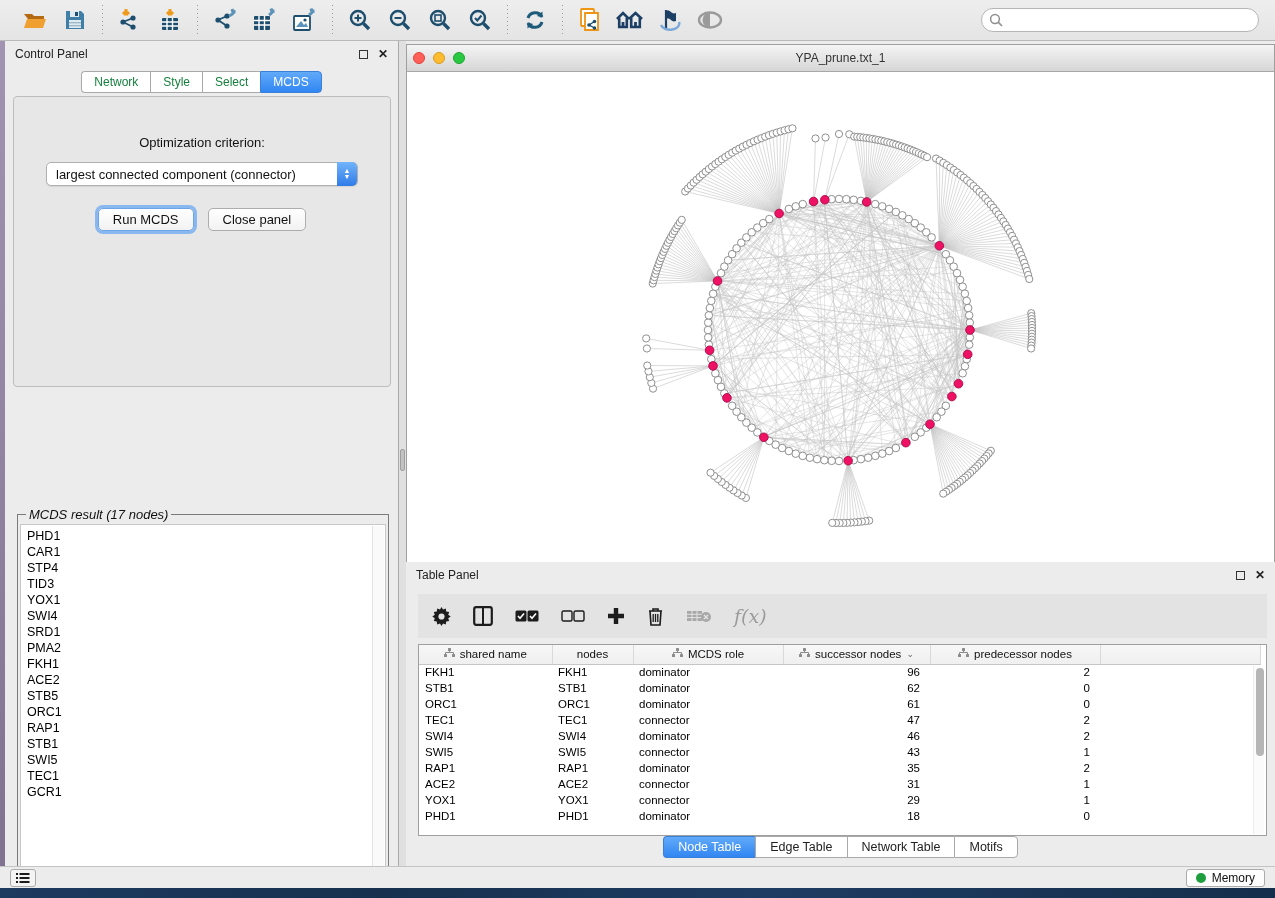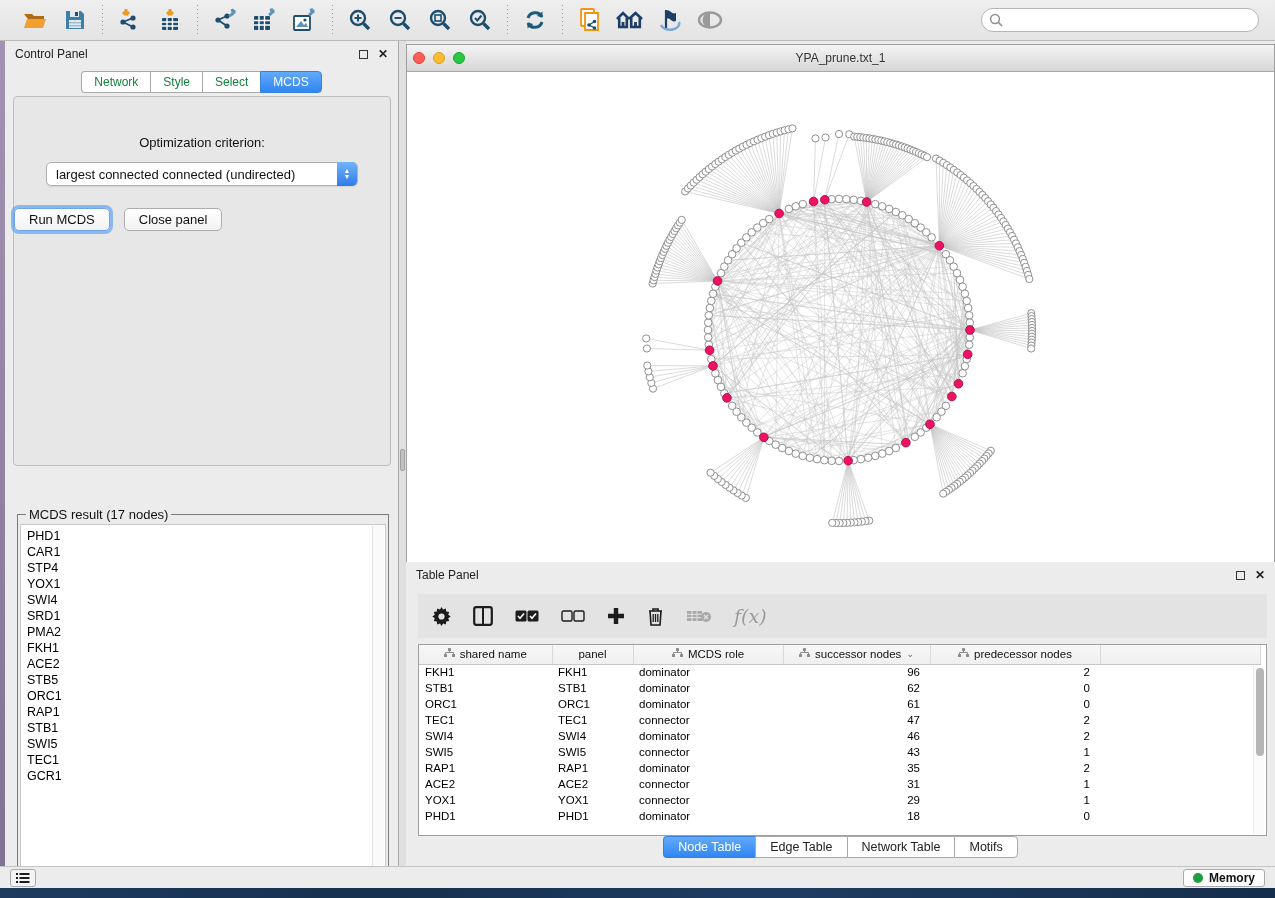--- a/index.html
+++ b/index.html
@@ -38,39 +38,39 @@
   .mini-float { width:9px; height:9px; border:1.5px solid #333; margin-right:10px; }
   .mini-close { font-size:12px; font-weight:bold; color:#222; line-height:1; }
 
   .ctab-bar { display:flex; justify-content:center; margin-top:4px; position:relative; z-index:2; }
   .ctab { font-size:12px; padding:3px 12px; background:#fff; border:1px solid #a9a9a9;
     border-right:none; color:#15803d; }
   .ctab:first-child { border-radius:4px 0 0 4px; }
   .ctab:last-child { border-right:1px solid #a9a9a9; border-radius:0 4px 4px 0; }
   .ctab.sel { background:linear-gradient(#62aafa,#3186f2); color:#fff; border-color:#3a7fd8; }
 
-  .ctab-pane { position:absolute; left:8px; top:55px; width:378px; height:370px;
+  .ctab-pane { position:absolute; left:8px; top:55px; width:378px; height:291px;
     background:#e7e7e7; border:1px solid #bdbdbd; border-radius:4px; padding-top:38px; }
   .opt-label { text-align:center; font-size:13px; color:#111; margin-bottom:12px; }
   .mac-select { width:312px; height:24px; margin:0 auto; background:#fff;
     border:1px solid #b0b0b0; border-radius:5px; display:flex; align-items:center;
     font-size:13px; color:#111; padding-left:9px; position:relative;
     box-shadow:0 1px 1px rgba(0,0,0,.08); }
   .mac-select .cap { position:absolute; right:0; top:-1px; width:20px; height:24px;
     background:linear-gradient(#72b4fb,#2f7be8); border-radius:0 5px 5px 0;
     display:flex; flex-direction:column; align-items:center; justify-content:center;
     color:#fff; font-size:7px; line-height:6px; }
-  .btn-row { display:flex; justify-content:flex-start; gap:14px; margin-top:22px; }
+  .btn-row { display:flex; justify-content:center; gap:14px; margin-top:22px; }
   .mac-btn { font-size:13px; color:#111; background:linear-gradient(#ffffff,#f2f2f2);
     border:1px solid #ad ad; border:1px solid #adadad; border-radius:5px; padding:3px 14px; }
   .mac-btn.focused { box-shadow:0 0 0 3px rgba(86,157,243,.65); border-color:#6ea4e8; }
 
   fieldset.result-box { position:absolute; left:12px; top:466px; width:372px; height:372px;
     border:1px solid #7a7a7a; background:#ececec; padding:2px; }
-  fieldset.result-box legend { font-size:13px; color:#111; padding:0 3px; margin-left:6px; }
+  fieldset.result-box legend { font-size:13px; color:#111; padding:0 3px; margin-left:6px;font-style:italic; }
   .result-list { width:100%; height:100%; background:#fff; border:1px solid #c8c8c8;
     overflow:hidden; position:relative; font-size:12.5px; color:#000; padding:3px 0 0 6px;
     line-height:16px; }
   .result-scroll { position:absolute; right:1px; top:1px; width:12px; height:calc(100% - 2px);
     background:#fafafa; border-left:1px solid #e2e2e2; }
 
   .splitter { position:absolute; left:399px; top:41px; width:7px; height:825px; background:#e0e0e0; }
   .splitter .grip { position:absolute; left:1px; top:408px; width:5px; height:22px;
     background:#c2c2c2; border:1px solid #9f9f9f; border-radius:2px; }
 
@@ -116,21 +116,21 @@
   .tp-tab.sel { background:linear-gradient(#62aafa,#3186f2); color:#fff; border-color:#3a7fd8; }
 
   
   .statusbar { position:absolute; left:0; top:866px; width:1275px; height:22px;
     background:#ececec; border-top:1px solid #c4c4c4; display:flex; align-items:center;
     padding:0 10px; }
   .list-btn { width:26px; height:18px; border:1px solid #ababab; background:#f4f4f4;
     border-radius:3px; display:flex; align-items:center; justify-content:center; }
   .mem-btn { margin-left:auto; height:18px; border:1px solid #ababab; background:#fdfdfd;
     border-radius:3px; display:flex; align-items:center; gap:6px; padding:0 9px;
-    font-size:12px; color:#111;font-weight:bold; }
+    font-size:12px; color:#111; }
   .mem-dot { width:10px; height:10px; border-radius:50%; background:#1e9e3e; }
 </style>
 </head>
 <body>
 
 <div class="toolbar">
   <div class="tb-group">
     <div class="tb-btn">
       <svg width="24" height="20" viewBox="0 0 24 20">
           <path d="M1 4 L9 4 L11 6 L21 6 L21 9 L5 9 Z" fill="#b46a12"></path>
@@ -300,38 +300,39 @@
   </div>
   <div class="ctab-bar" id="ctab-bar">
       <div class="ctab">Network</div>
       <div class="ctab">Style</div>
       <div class="ctab">Select</div>
       <div class="ctab sel">MCDS</div>
     </div>
   <div class="ctab-pane">
     <div class="opt-label">Optimization criterion:</div>
     <div class="mac-select">
-      <span>largest connected connected (undirected)</span>
+      <span>largest connected component (connector)</span>
       <span class="cap">
           <span>▲</span>
           <span>▼</span>
         </span>
     </div>
     <div class="btn-row">
       <button class="mac-btn focused">Run MCDS</button>
       <button class="mac-btn">Close panel</button>
     </div>
   </div>
   <fieldset class="result-box">
     <legend>MCDS result (17 nodes)</legend>
     <div class="result-list" id="result-list">
       <div class="result-scroll"></div>
     <div>PHD1</div>
         <div>CAR1</div>
         <div>STP4</div>
+        <div>TID3</div>
         <div>YOX1</div>
         <div>SWI4</div>
         <div>SRD1</div>
         <div>PMA2</div>
         <div>FKH1</div>
         <div>ACE2</div>
         <div>STB5</div>
         <div>ORC1</div>
         <div>RAP1</div>
         <div>STB1</div>
@@ -1201,21 +1202,21 @@
                     <g fill="#8b8b8b">
                       <rect x="4" y="0" width="3" height="3" rx="0.5"></rect>
                       <rect x="0" y="6" width="3" height="3" rx="0.5"></rect>
                       <rect x="8" y="6" width="3" height="3" rx="0.5"></rect>
                       <path d="M5.5 3 V4.5 M1.5 6 V4.5 H9.5 V6" stroke="#8b8b8b" fill="none" stroke-width="1"></path>
                     </g>
                   </svg></span>
                 <span>shared name</span>
               </span></th>
             <th style="width: 81px;"><span class="th-inner">
-                <span>panel</span>
+                <span>nodes</span>
               </span></th>
             <th style="width: 150px;"><span class="th-inner">
                 <span><svg width="11" height="10" viewBox="0 0 11 10">
                     <g fill="#8b8b8b">
                       <rect x="4" y="0" width="3" height="3" rx="0.5"></rect>
                       <rect x="0" y="6" width="3" height="3" rx="0.5"></rect>
                       <rect x="8" y="6" width="3" height="3" rx="0.5"></rect>
                       <path d="M5.5 3 V4.5 M1.5 6 V4.5 H9.5 V6" stroke="#8b8b8b" fill="none" stroke-width="1"></path>
                     </g>
                   </svg></span>

